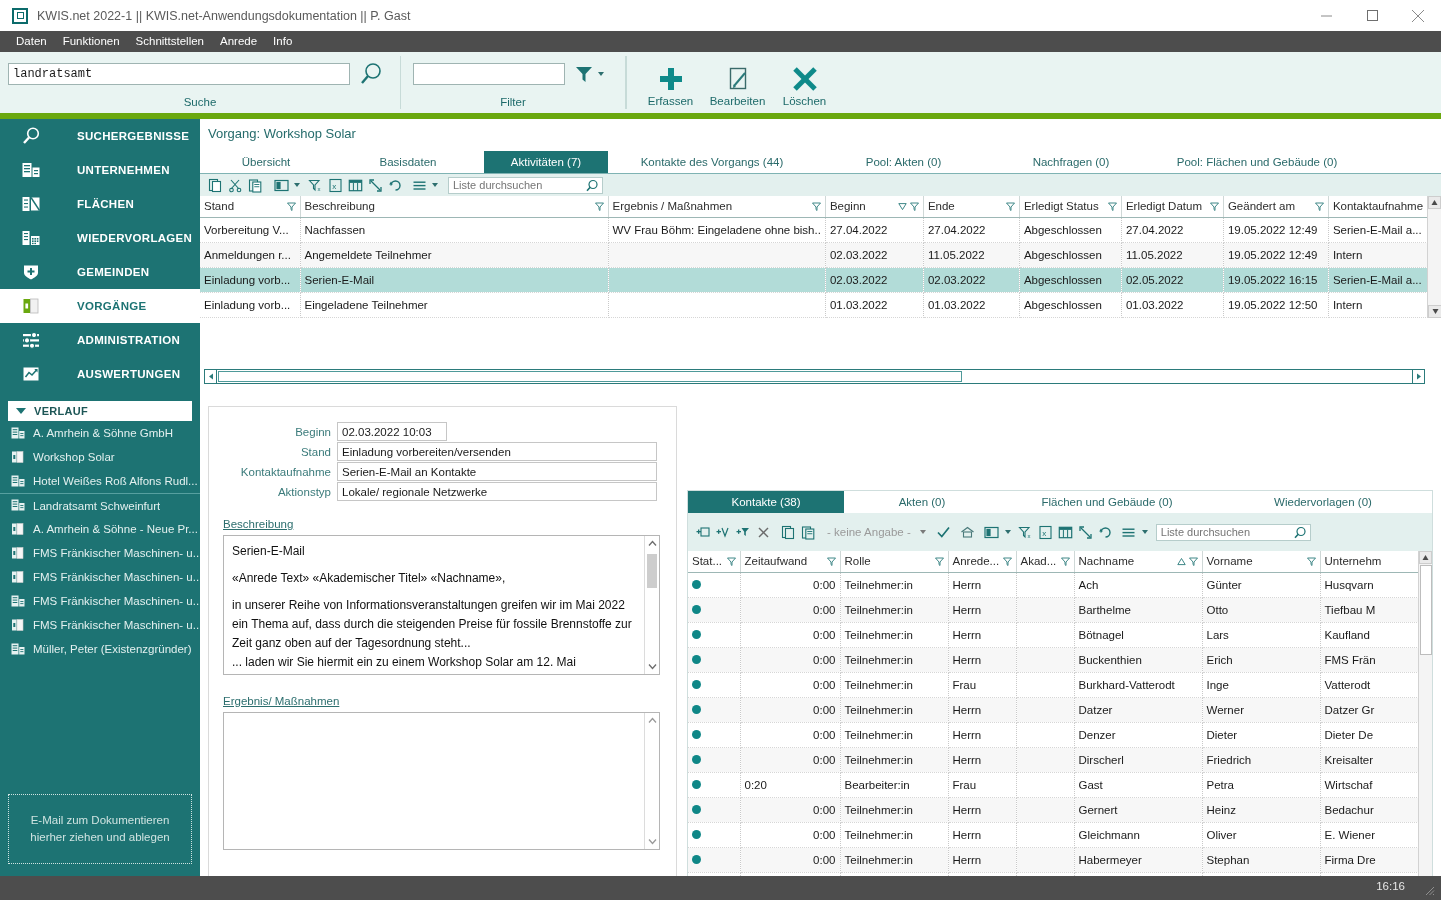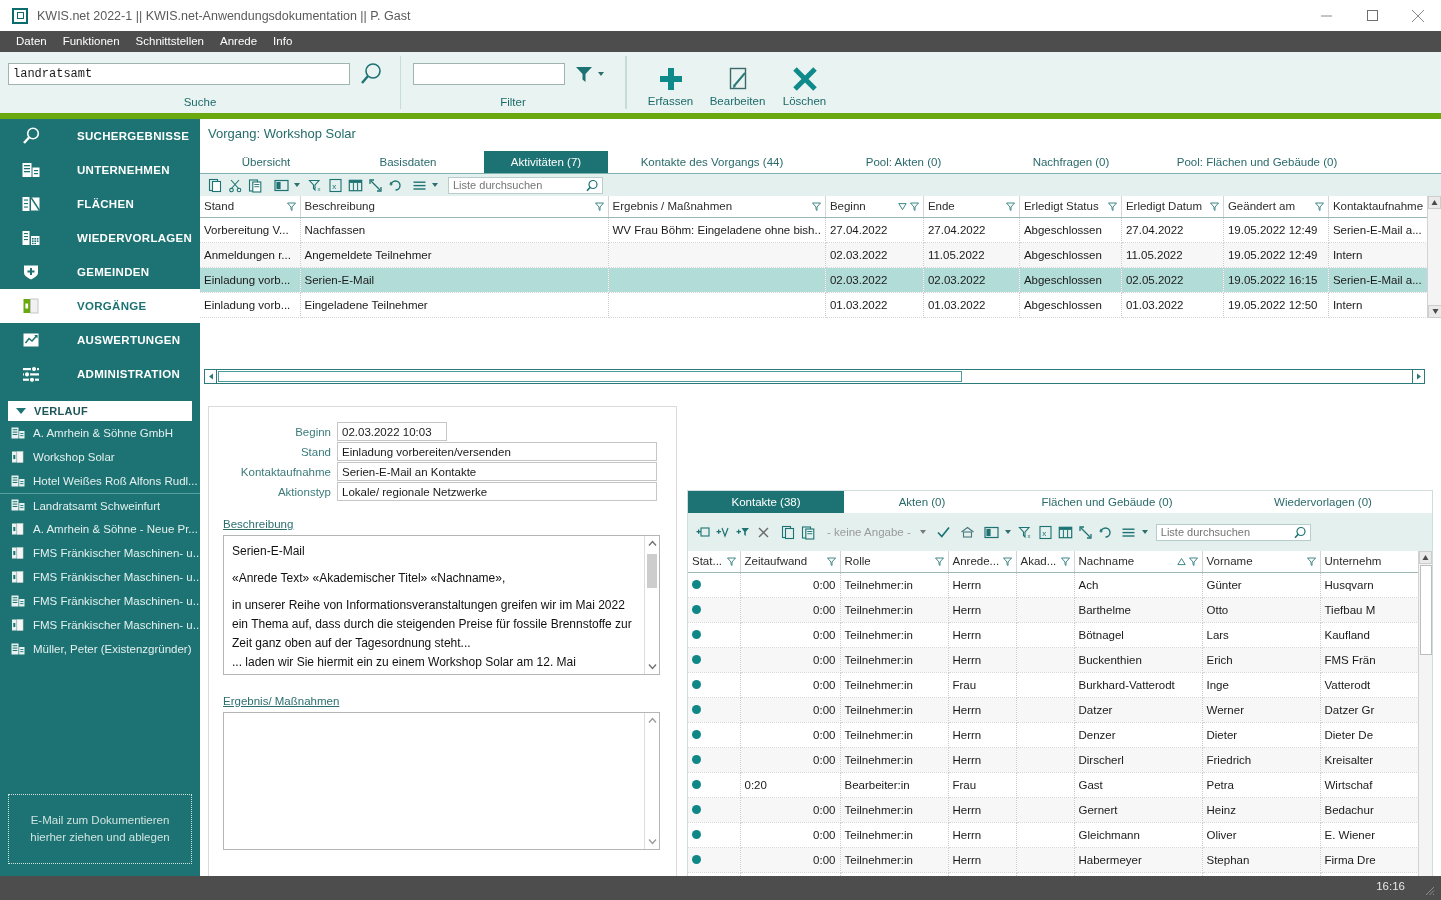--- a/index.html
+++ b/index.html
@@ -330,39 +330,39 @@
             <rect x="2.5" y="3" width="6.5" height="14" fill="#6aa80f"></rect>
             <rect x="9.5" y="3" width="7.5" height="14" fill="#f1f1f1" stroke="#b9b9b9" stroke-width=".8"></rect>
             <rect x="4.4" y="7.5" width="2.7" height="5" fill="#fff"></rect>
           </svg>
       </span>
       <span class="nlbl">VORGÄNGE</span>
     </div>
     <div class="navitem">
       <span class="navicon">
         <svg width="20" height="20" viewBox="0 0 20 20">
-            <rect x="2.5" y="3.5" width="15" height="13" fill="#fff"></rect>
-            <polyline points="4.5,13 8,8.5 11,11 16,5.5" fill="none" stroke="#1d7373" stroke-width="1.5"></polyline>
-            <polygon points="16.5,5 16.5,8.5 13.3,5" fill="#1d7373"></polygon>
-          </svg>
-      </span>
-      <span class="nlbl">AUSWERTUNGEN</span>
-    </div>
-    <div class="navitem">
-      <span class="navicon">
-        <svg width="20" height="20" viewBox="0 0 20 20">
             <rect x="2" y="4" width="16" height="2.2" fill="#fff"></rect>
             <circle cx="13" cy="5.1" r="2.6" fill="#fff" stroke="#1d7373" stroke-width="1.1"></circle>
             <rect x="2" y="9.3" width="16" height="2.2" fill="#fff"></rect>
             <circle cx="6" cy="10.4" r="2.6" fill="#fff" stroke="#1d7373" stroke-width="1.1"></circle>
             <rect x="2" y="14.6" width="16" height="2.2" fill="#fff"></rect>
             <circle cx="11" cy="15.7" r="2.6" fill="#fff" stroke="#1d7373" stroke-width="1.1"></circle>
           </svg>
       </span>
       <span class="nlbl">ADMINISTRATION</span>
+    </div>
+    <div class="navitem">
+      <span class="navicon">
+        <svg width="20" height="20" viewBox="0 0 20 20">
+            <rect x="2.5" y="3.5" width="15" height="13" fill="#fff"></rect>
+            <polyline points="4.5,13 8,8.5 11,11 16,5.5" fill="none" stroke="#1d7373" stroke-width="1.5"></polyline>
+            <polygon points="16.5,5 16.5,8.5 13.3,5" fill="#1d7373"></polygon>
+          </svg>
+      </span>
+      <span class="nlbl">AUSWERTUNGEN</span>
     </div>
 
     <div class="verlauf-hdr">
       <span class="tri"></span>
       <span class="vl">VERLAUF</span>
     </div>
 
     <div class="hitem">
       <span class="hi">
           <svg width="15" height="15" viewBox="0 0 15 15">

